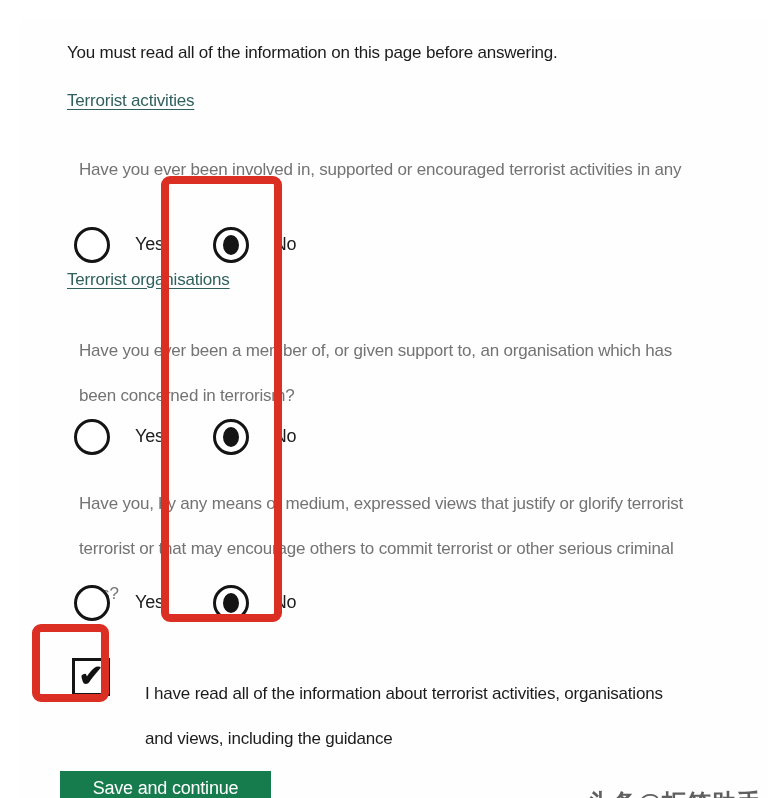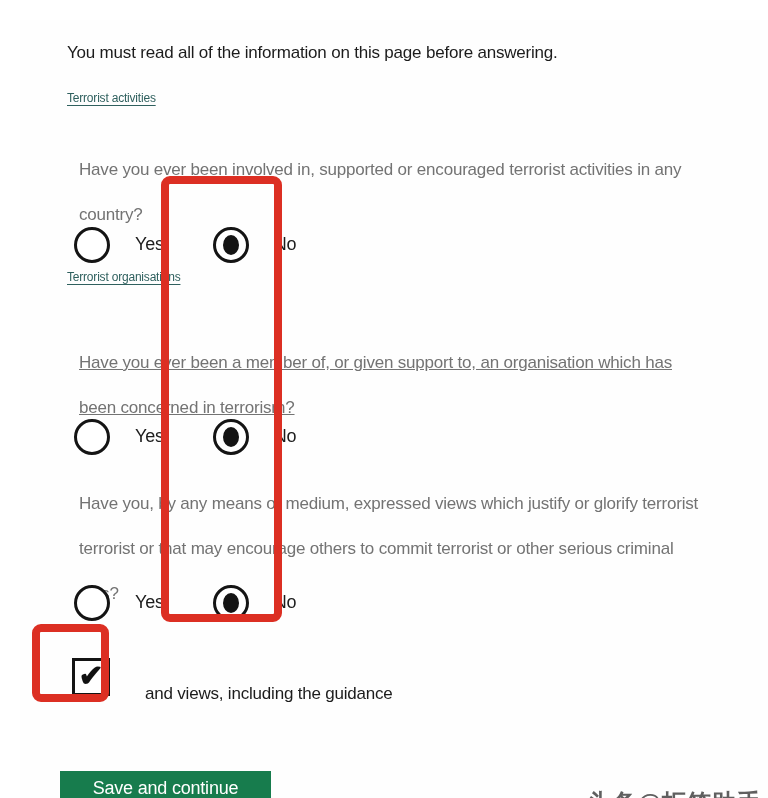--- a/index.html
+++ b/index.html
@@ -11,33 +11,33 @@
     position: relative;
     overflow: hidden;
   }
   .page { position: absolute; inset: 0; background: #fefefe; }
 
   .intro {
     position: absolute; left: 35px; top: 9px; width: 700px;
     font-size: 17px; line-height: 24px; letter-spacing: -0.2px; color: #1c1c1c;
   }
   .gov-link {
-    font-size: 12px; letter-spacing: -0.2px;
+    font-size: 17px; letter-spacing: -0.2px;
     color: #2f605e; text-decoration: underline;
     text-underline-offset: 3px; cursor: pointer;
   }
   #link-activities { position: absolute; left: 35px; top: 59px; }
   #link-organisations { position: absolute; left: 35px; top: 238px; }
 
   .question {
     position: absolute; left: 35px; width: 700px;
     font-size: 17px; line-height: 25px; letter-spacing: -0.2px; color: #737373;
   }
   #q1 { top: 113px; }
-  #q2 { top: 306px; text-decoration: underline; }
+  #q2 { top: 294px; }
   #q3 { top: 447px; }
 
   .radio-row { position: absolute; left: 38px; display: flex; align-items: center; }
   #radios1 { top: 190px; }
   #radios2 { top: 382px; }
   #radios3 { top: 548px; }
 
   .radio {
     width: 36px; height: 36px; border: 3px solid #141414; border-radius: 50%;
     background: #fff; display: inline-flex; align-items: center; justify-content: center;
@@ -94,21 +94,20 @@
 <body>
 
 <div class="page">
 
   <p class="intro">You must read all of the information on this page before answering.</p>
 
   <a id="link-activities" class="gov-link">Terrorist activities</a>
 
   <div id="q1" class="question">
     <div>Have you ever been involved in, supported or encouraged terrorist activities in any</div>
-    <div>country?</div>
   </div>
 
   <div id="radios1" class="radio-row">
     <span class="radio">
         <span class="dot"></span>
       </span>
     <span class="radio-label">Yes</span>
     <span class="radio second checked">
         <span class="dot"></span>
       </span>
@@ -127,41 +126,42 @@
         <span class="dot"></span>
       </span>
     <span class="radio-label">Yes</span>
     <span class="radio second checked">
         <span class="dot"></span>
       </span>
     <span class="radio-label">No</span>
   </div>
 
   <div id="q3" class="question">
-    <div>Have you, by any means or medium, expressed views which justify or glorify terrorist</div>
+    <div>Have you, by any means or medium, expressed views that justify or glorify terrorist</div>
     <div>terrorist or that may encourage others to commit terrorist or other serious criminal</div>
     <div>acts?</div>
   </div>
 
   <div id="radios3" class="radio-row">
     <span class="radio">
         <span class="dot"></span>
       </span>
     <span class="radio-label">Yes</span>
     <span class="radio second checked">
         <span class="dot"></span>
       </span>
     <span class="radio-label">No</span>
   </div>
 
   <div class="checkbox-row">
     <span class="checkbox">
       <span class="tick">✔</span>
     </span>
     <span class="checkbox-label">
+      <div>I have read all of the information about terrorist activities, organisations</div>
       <div>and views, including the guidance</div>
     </span>
   </div>
 
   <button class="save-btn">Save and continue</button>
 
   <div id="annotation-no-column" class="annotation"></div>
   <div id="annotation-checkbox" class="annotation"></div>
 
   <div class="watermark">头条@拒签助手</div>

